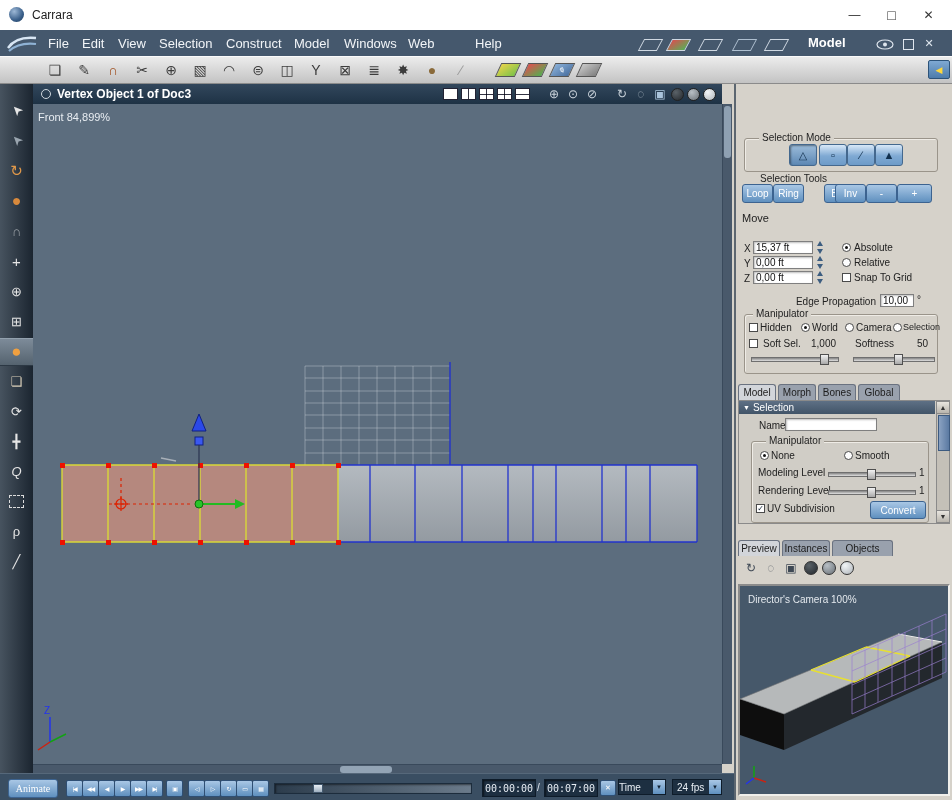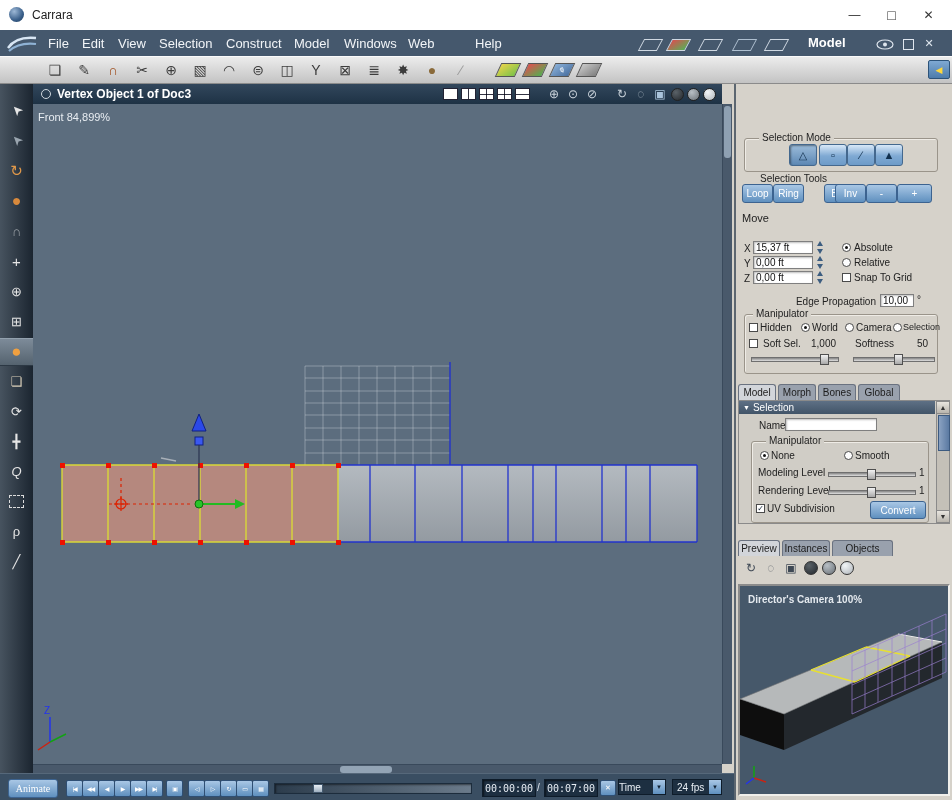--- a/index.html
+++ b/index.html
@@ -66,21 +66,21 @@
   .ptab.active{background:#d2d5da;}
   .subpanel{position:absolute;background:#d0cdc6;border:1px solid #8a8a8a;box-sizing:border-box;}
   .dhead{position:absolute;background:linear-gradient(#5e7085,#415468);color:#fff;font-size:10px;display:flex;align-items:center;padding-left:4px;box-sizing:border-box;}
   .sbar{position:absolute;background:#c4c0b8;border:1px solid #8a8a8a;box-sizing:border-box;}
   .sbar .arr{width:12px;height:11px;background:linear-gradient(#e8e5df,#b9b5ad);border-bottom:1px solid #8a8a8a;font-size:7px;text-align:center;line-height:11px;color:#333;}
   .sbar .arr2{position:absolute;bottom:0;width:12px;height:11px;background:linear-gradient(#e8e5df,#b9b5ad);border-top:1px solid #8a8a8a;font-size:7px;text-align:center;line-height:11px;color:#333;}
   .sbar .thumb{position:absolute;left:1px;top:13px;width:10px;height:34px;background:linear-gradient(90deg,#8aa2c2,#5b7aa2);border:1px solid #3c5a80;}
   .icon18{position:absolute;width:18px;height:18px;display:flex;align-items:center;justify-content:center;font-size:12px;color:#3e4854;}
   .sph{width:12px;height:12px;border-radius:50%;border:1px solid #333;}
   .previewbox{position:absolute;background:#46586a;border:2px solid;border-color:#8b8b8b #f0efeb #f0efeb #8b8b8b;box-sizing:border-box;overflow:hidden;}
-  .cam-label{position:absolute;left:8px;top:8px;font-size:10px;color:#e4e9ee;font-weight:bold;}
+  .cam-label{position:absolute;left:8px;top:8px;font-size:10px;color:#e4e9ee;}
   
   .bottombar{left:0;top:773px;width:734px;height:27px;background:#3a4e62;border-top:1px solid #56687a;}
   .vcr{position:absolute;top:6px;width:15px;height:15px;background:linear-gradient(#a9c7e5,#5f90bf);border:1px solid #2f4f74;border-radius:2px;color:#fff;font-size:6px;display:flex;align-items:center;justify-content:center;letter-spacing:-1px;}
   .timebox{position:absolute;top:5px;width:52px;height:16px;background:#1d2f41;border:1px solid #0e1c2a;box-shadow:inset 1px 1px 2px rgba(0,0,0,.6);color:#e8eef4;font-family:"DejaVu Sans Mono",monospace;font-size:10px;display:flex;align-items:center;justify-content:center;}
   .ddbox{position:absolute;top:5px;height:16px;background:#1d2f41;border:1px solid #0e1c2a;color:#e8eef4;font-size:10px;display:flex;align-items:center;box-sizing:border-box;}
   .ddarr{margin-left:auto;width:12px;height:100%;background:linear-gradient(#a9c7e5,#5f90bf);color:#123;font-size:6px;display:flex;align-items:center;justify-content:center;}
 </style>
 </head>
 <body>
 

